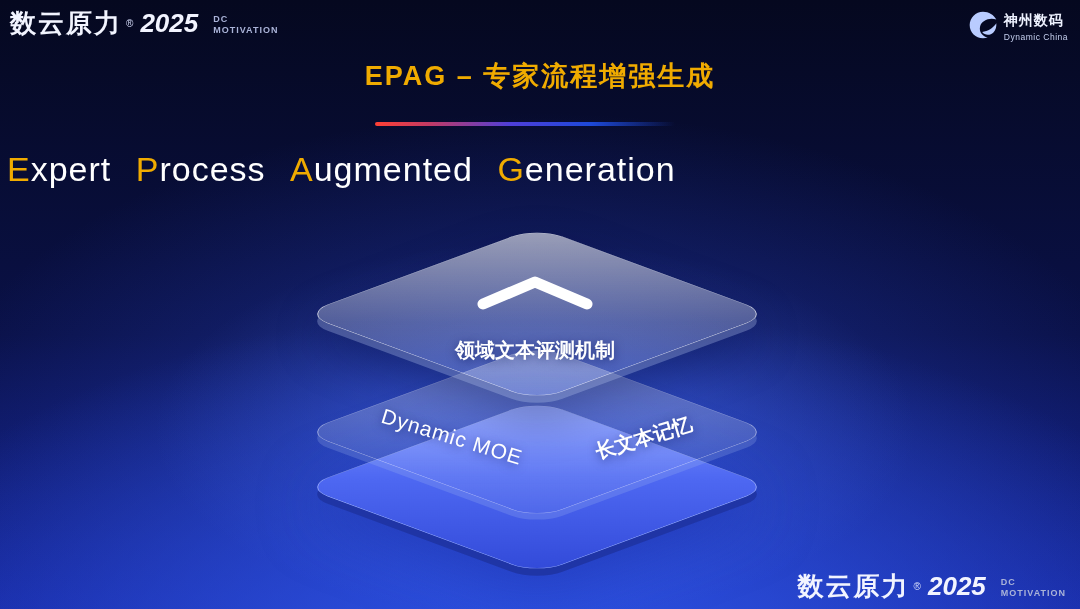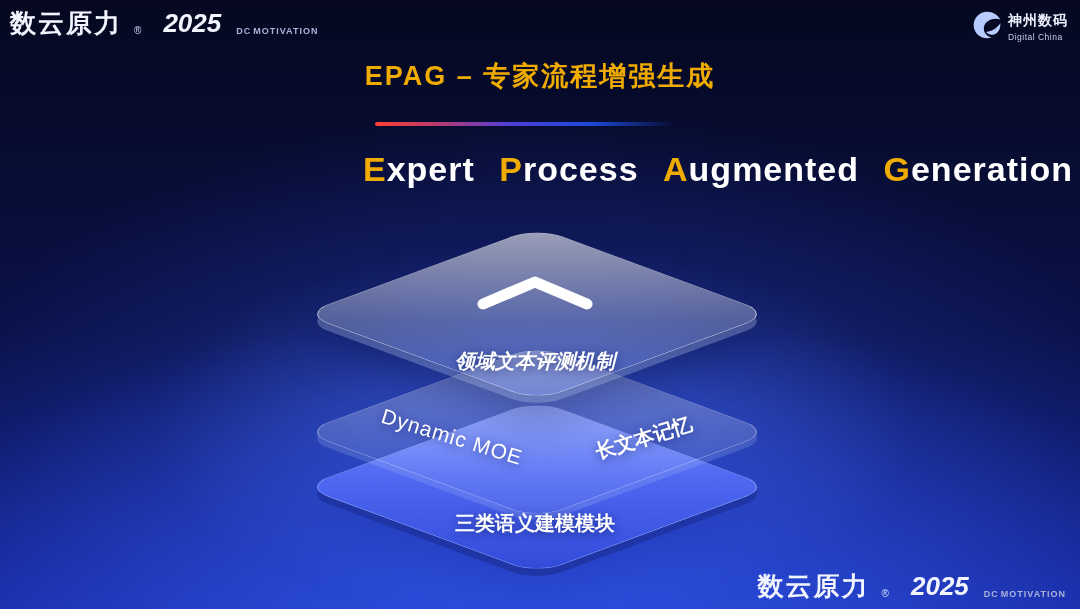--- a/index.html
+++ b/index.html
@@ -5,43 +5,43 @@
   html,body{margin:0;padding:0;background:#000;}
   .stage{
     position:relative;width:1080px;height:609px;overflow:hidden;
     font-family:"Liberation Sans",sans-serif;color:#fff;
     background:
       radial-gradient(ellipse 1250px 650px at 50% 112%, #2f55e8 0%, rgba(47,85,232,0) 58%),
       radial-gradient(ellipse 950px 520px at 50% 74%, rgba(45,75,215,0.50) 0%, rgba(45,75,215,0) 65%),
       linear-gradient(180deg, #05081f 0%, #0a1148 55%, #1627a0 100%);
   }
   
-  .brand{display:flex;align-items:flex-end;gap:12px;line-height:1;}
+  .brand{display:flex;align-items:center;gap:4px;line-height:1;}
   .brand-tl{position:absolute;left:10px;top:10px;}
   .brand-br{position:absolute;right:14px;bottom:10px;}
   .brand .b-name{font-size:26px;font-weight:bold;letter-spacing:2px;color:#f2f4ff;}
   .brand .b-reg{font-size:10px;margin-top:1px;color:#d8defc;}
-  .brand .b-year{font-size:26px;font-weight:bold;font-style:italic;color:#f2f4ff;margin-left:10px;}
-  .brand .b-sub{display:flex;gap:2px;margin-top:3px;margin-left:3px;}
+  .brand .b-year{font-size:26px;font-weight:bold;font-style:italic;color:#f2f4ff;margin-left:3px;}
+  .brand .b-sub{display:flex;flex-direction:column;gap:2px;margin-top:3px;margin-left:11px;}
   .brand .b-sub span{font-size:9px;letter-spacing:1px;color:#aab3d8;font-weight:bold;}
   
   .live-label{position:absolute;left:10px;top:60px;font-size:21px;font-weight:bold;letter-spacing:1px;color:#ffffff;}
   
   .logos{position:absolute;right:12px;top:10px;display:flex;gap:26px;align-items:center;}
   .logo-item{display:flex;align-items:center;gap:6px;}
   .logo-text{display:flex;flex-direction:column;gap:2px;}
   .logo-line1{font-size:14px;font-weight:bold;color:#eef2ff;letter-spacing:1px;}
   .logo-line2{font-size:8.5px;color:#c5cfee;letter-spacing:0.5px;}
   .logo-item.dcits .logo-line1{font-style:italic;font-size:15px;}
   
   .title-cn{position:absolute;left:0;right:0;top:58px;text-align:center;
     font-size:27px;font-weight:bold;letter-spacing:2px;color:#f0ab00;}
   .divider{position:absolute;left:375px;top:122px;width:300px;height:4px;border-radius:2px;
     background:linear-gradient(90deg,#ff4034 0%,#c23a64 18%,#4f3fd8 45%,#1d49d8 72%,rgba(29,73,216,0) 100%);}
-  .title-en{position:absolute;left:0;right:0;top:150px;text-align:right;font-size:34px;font-weight:700;letter-spacing:1px;}
+  .title-en{position:absolute;left:0;right:0;top:150px;text-align:left;font-size:34px;font-weight:400;letter-spacing:1px;}
   .title-en .word{margin:0 7px;}
   .title-en .cap{color:#f0ab00;}
   .title-en .rest{color:#ffffff;}
   
   .glow{position:absolute;left:150px;top:240px;width:770px;height:380px;z-index:3;
     background:radial-gradient(ellipse at center, rgba(85,125,255,0.38) 0%, rgba(85,125,255,0) 70%);}
   .layer-pos{position:absolute;width:467px;height:173px;left:302px;}
   .pos-top{top:226px;z-index:6;}
   .pos-mid{top:344px;z-index:5;}
   .pos-bottom{top:399px;z-index:4;}
@@ -60,21 +60,21 @@
     border:1px solid rgba(255,255,255,0.45);
     box-shadow:12px 12px 0 rgba(170,190,240,0.22);
   }
   .rh-bottom{
     background:linear-gradient(135deg, #7f97ff 0%, #4e68f2 45%, #3149d8 100%);
     border:1px solid rgba(190,205,255,0.6);
     box-shadow:14px 14px 0 rgba(30,50,160,0.85), 34px 34px 80px rgba(25,45,170,0.55);
   }
   .layer-label{position:absolute;z-index:7;font-size:20px;font-weight:bold;color:#ffffff;
     text-shadow:0 2px 10px rgba(0,15,80,0.55);white-space:nowrap;}
-  .lbl-top{left:535px;top:348px;transform:translateX(-50%);font-style:italic;}
+  .lbl-top{left:535px;top:337px;transform:translateX(-50%);}
   .lbl-mid-left{left:452px;top:437px;transform:translate(-50%,-50%) rotate(17deg);
     font-weight:500;letter-spacing:1px;font-size:21px;}
   .lbl-mid-right{left:644px;top:438px;transform:translate(-50%,-50%) rotate(-17deg);}
   .lbl-bottom{left:535px;top:510px;transform:translateX(-50%);}
   .chevron{position:absolute;left:475px;top:272px;z-index:7;}
 </style>
 </head>
 <body>
 
 <div class="stage">
@@ -93,21 +93,21 @@
   <div class="logos">
     <div class="logo-item">
       <span>
         <svg viewBox="0 0 36 36" width="30" height="30">
             <path d="M18 2 C9.2 2 2 9.2 2 18 C2 26.8 9.2 34 18 34 C20 34 21.9 33.6 23.6 33 C17 31.5 13 26 14.5 19.8 C16.2 12.8 25.5 8.6 34 11.4 C31.2 5.8 25.1 2 18 2 Z" fill="#b9ccff"></path>
             <path d="M34 16 C30 22 24 25.5 17 26.5 C20 30.5 26.5 31 30.5 27 C33.3 24.2 34.3 20 34 16 Z" fill="#b9ccff"></path>
           </svg>
       </span>
       <span class="logo-text">
         <span class="logo-line1">神州数码</span>
-        <span class="logo-line2">Digital China</span>
+        <span class="logo-line2">Dynamic China</span>
       </span>
     </div>
   </div>
 
   <div class="title-cn">EPAG – 专家流程增强生成</div>
 
   <div class="divider"></div>
 
   <div class="title-en">
     <span class="word"><span class="cap">E</span><span class="rest">xpert</span></span>
@@ -130,21 +130,20 @@
 
   <div class="chevron">
     <svg width="120" height="40" viewBox="0 0 120 40">
         <path d="M8 32 L60 10 L112 32" fill="none" stroke="#ffffff" stroke-width="11" stroke-linecap="round" stroke-linejoin="round"></path>
       </svg>
   </div>
 
   <div class="layer-label lbl-top">领域文本评测机制</div>
   <div class="layer-label lbl-mid-left">Dynamic MOE</div>
   <div class="layer-label lbl-mid-right">长文本记忆</div>
-  <div class="layer-label lbl-bottom">三类语义建模模块</div>
 
   <div class="brand brand-br">
     <span class="b-name">数云原力</span>
     <span class="b-reg">®</span>
     <span class="b-year">2025</span>
     <span class="b-sub">
       <span>DC</span>
       <span>MOTIVATION</span>
     </span>
   </div>

